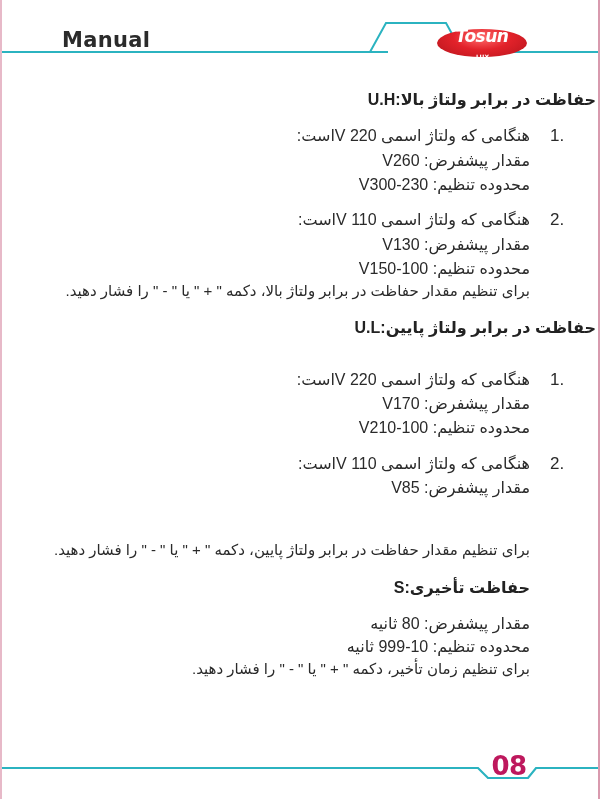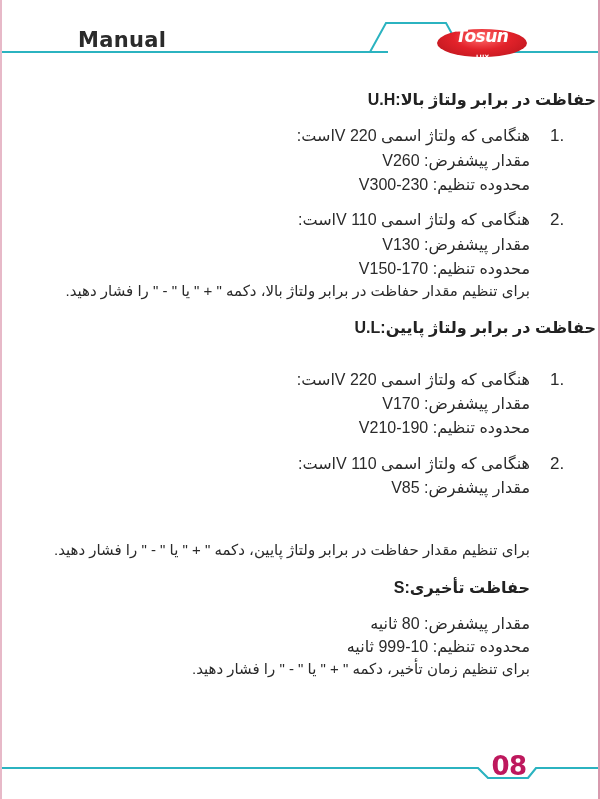--- a/index.html
+++ b/index.html
@@ -8,21 +8,21 @@
       background: #ffffff;
       font-family: "Liberation Sans", "DejaVu Sans", sans-serif;
       color: #2a2a2a;
     }
     .page-border-left { position: absolute; left: 0; top: 0; width: 2px; height: 799px; background: #e7b9c8; }
     .page-border-right { position: absolute; right: 0; top: 0; width: 2px; height: 799px; background: #d99aae; }
 
     .header-title {
       position: absolute; left: 62px; top: 28px;
       font-family: "DejaVu Sans", sans-serif; font-weight: bold;
-      font-size: 21px; color: #2b2b2b; letter-spacing: 0.3px; margin-left: 16px;
+      font-size: 21px; color: #2b2b2b; letter-spacing: 0.3px;
     }
     .header-svg { position: absolute; left: 0; top: 0; }
     .logo {
       position: absolute; left: 437px; top: 29px; width: 90px; height: 28px;
       border-radius: 50%;
       background: radial-gradient(ellipse at 50% 30%, #ff6b6b 0%, #e2222a 45%, #b5141c 100%);
       display: flex; align-items: center; justify-content: center; flex-direction: column;
     }
     .logo-text {
       font-family: "DejaVu Sans", sans-serif; font-weight: bold; font-style: italic;
@@ -70,30 +70,30 @@
   <div class="line heading" style="top:90px; right:16px;">U.H:حفاظت در برابر ولتاژ بالا</div>
 
   <div class="num" style="top:126px; left:538px;">1.</div>
   <div class="line" style="top:126px; right:82px;">هنگامی که ولتاژ اسمی 220 Vاست:</div>
   <div class="line" style="top:151px; right:82px;">مقدار پیشفرض: V260</div>
   <div class="line" style="top:175px; right:82px;">محدوده تنظیم: V300-230</div>
 
   <div class="num" style="top:210px; left:538px;">2.</div>
   <div class="line" style="top:210px; right:82px;">هنگامی که ولتاژ اسمی 110 Vاست:</div>
   <div class="line" style="top:235px; right:82px;">مقدار پیشفرض: V130</div>
-  <div class="line" style="top:259px; right:82px;">محدوده تنظیم: V150-170</div>
+  <div class="line" style="top:259px; right:82px;">محدوده تنظیم: V150-100</div>
 
   <div class="line" style="top:282px; right:82px; font-size:15px;">برای تنظیم مقدار حفاظت در برابر ولتاژ بالا، دکمه " + " یا " - " را فشار دهید.</div>
 
   <div class="line heading" style="top:318px; right:16px;">U.L:حفاظت در برابر ولتاژ پایین</div>
 
   <div class="num" style="top:370px; left:538px;">1.</div>
   <div class="line" style="top:370px; right:82px;">هنگامی که ولتاژ اسمی 220 Vاست:</div>
   <div class="line" style="top:394px; right:82px;margin-left:16px;">مقدار پیشفرض: V170</div>
-  <div class="line" style="top:418px; right:82px;">محدوده تنظیم: V210-190</div>
+  <div class="line" style="top:418px; right:82px;">محدوده تنظیم: V210-100</div>
 
   <div class="num" style="top:454px; left:538px;">2.</div>
   <div class="line" style="top:454px; right:82px;">هنگامی که ولتاژ اسمی 110 Vاست:</div>
   <div class="line" style="top:478px; right:82px;">مقدار پیشفرض: V85</div>
 
   <div class="line heading" style="top:578px; right:82px;">S:حفاظت تأخیری</div>
 
   <div class="line" style="top:541px; right:82px; font-size:15px;">برای تنظیم مقدار حفاظت در برابر ولتاژ پایین، دکمه " + " یا " - " را فشار دهید.</div>
   <div class="line" style="top:614px; right:82px;">مقدار پیشفرض: 80 ثانیه</div>
   <div class="line" style="top:637px; right:82px;">محدوده تنظیم: 10-999 ثانیه</div>

